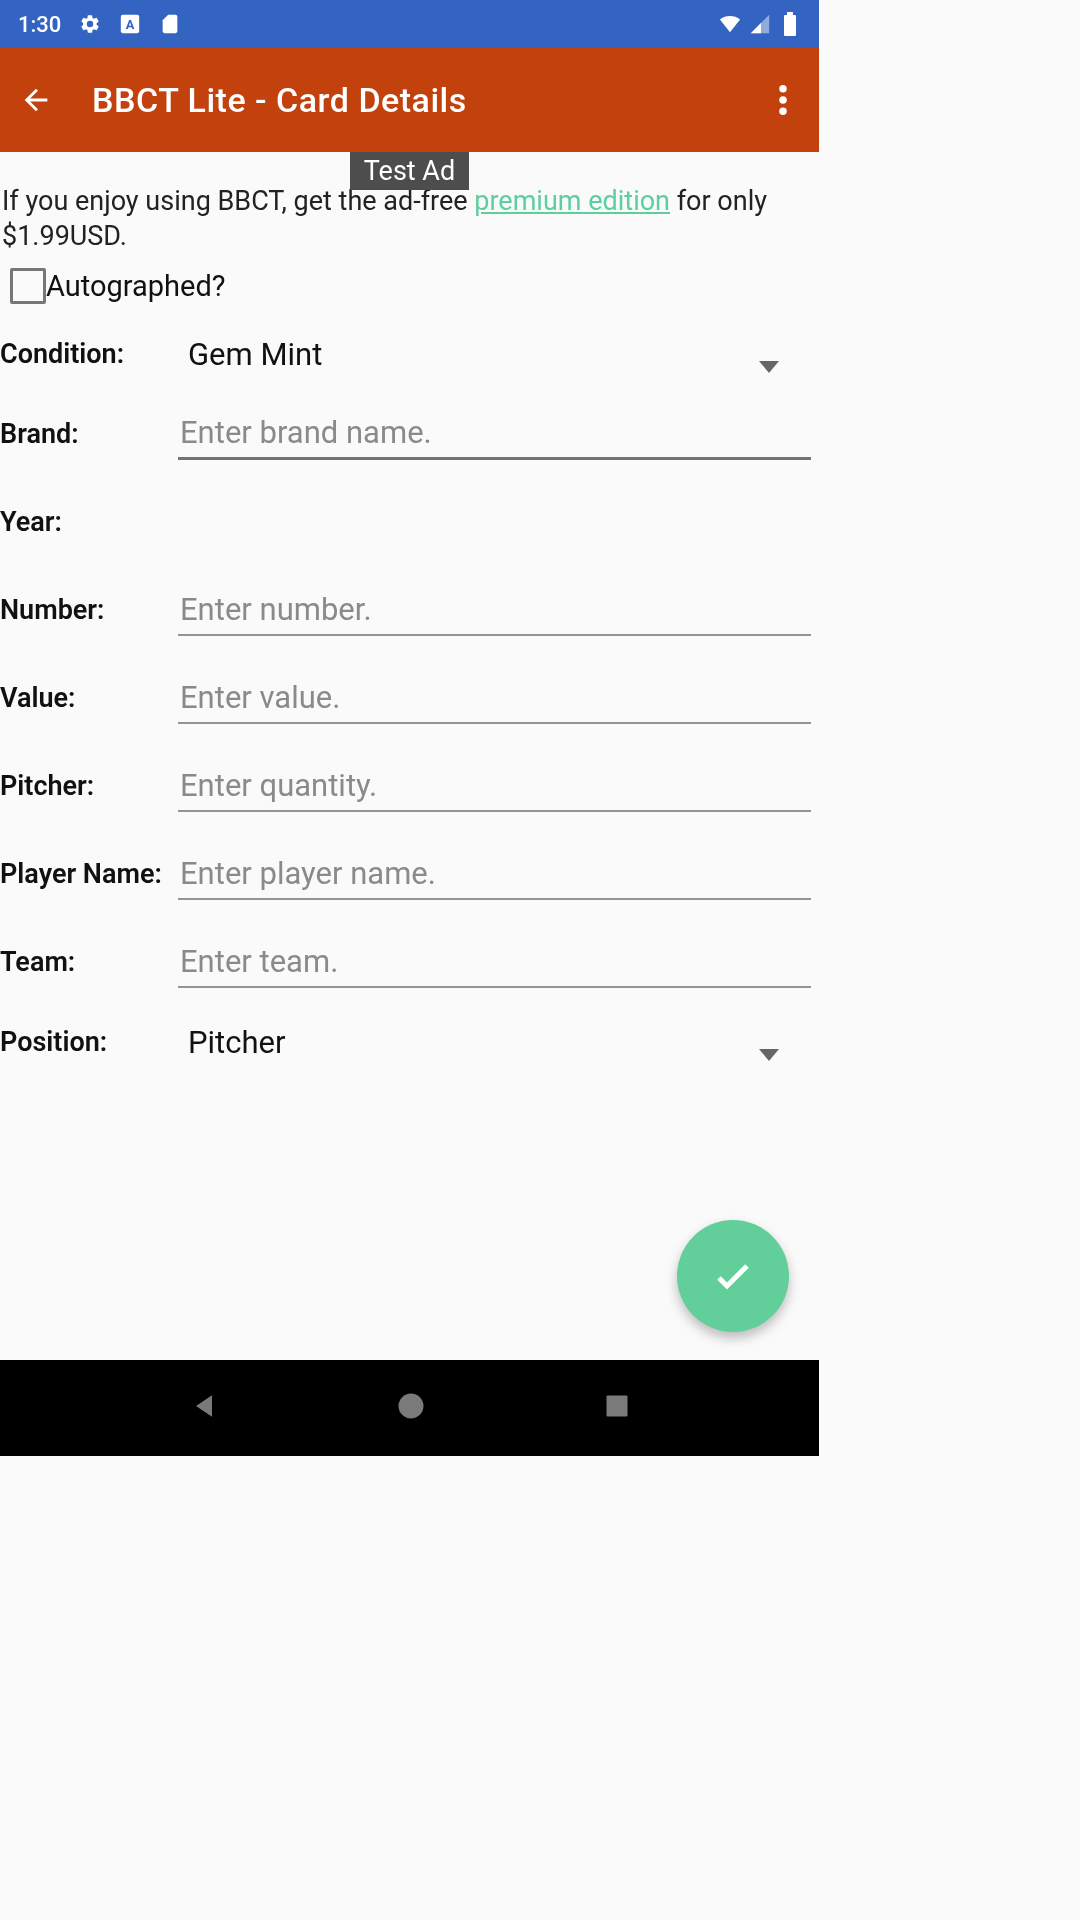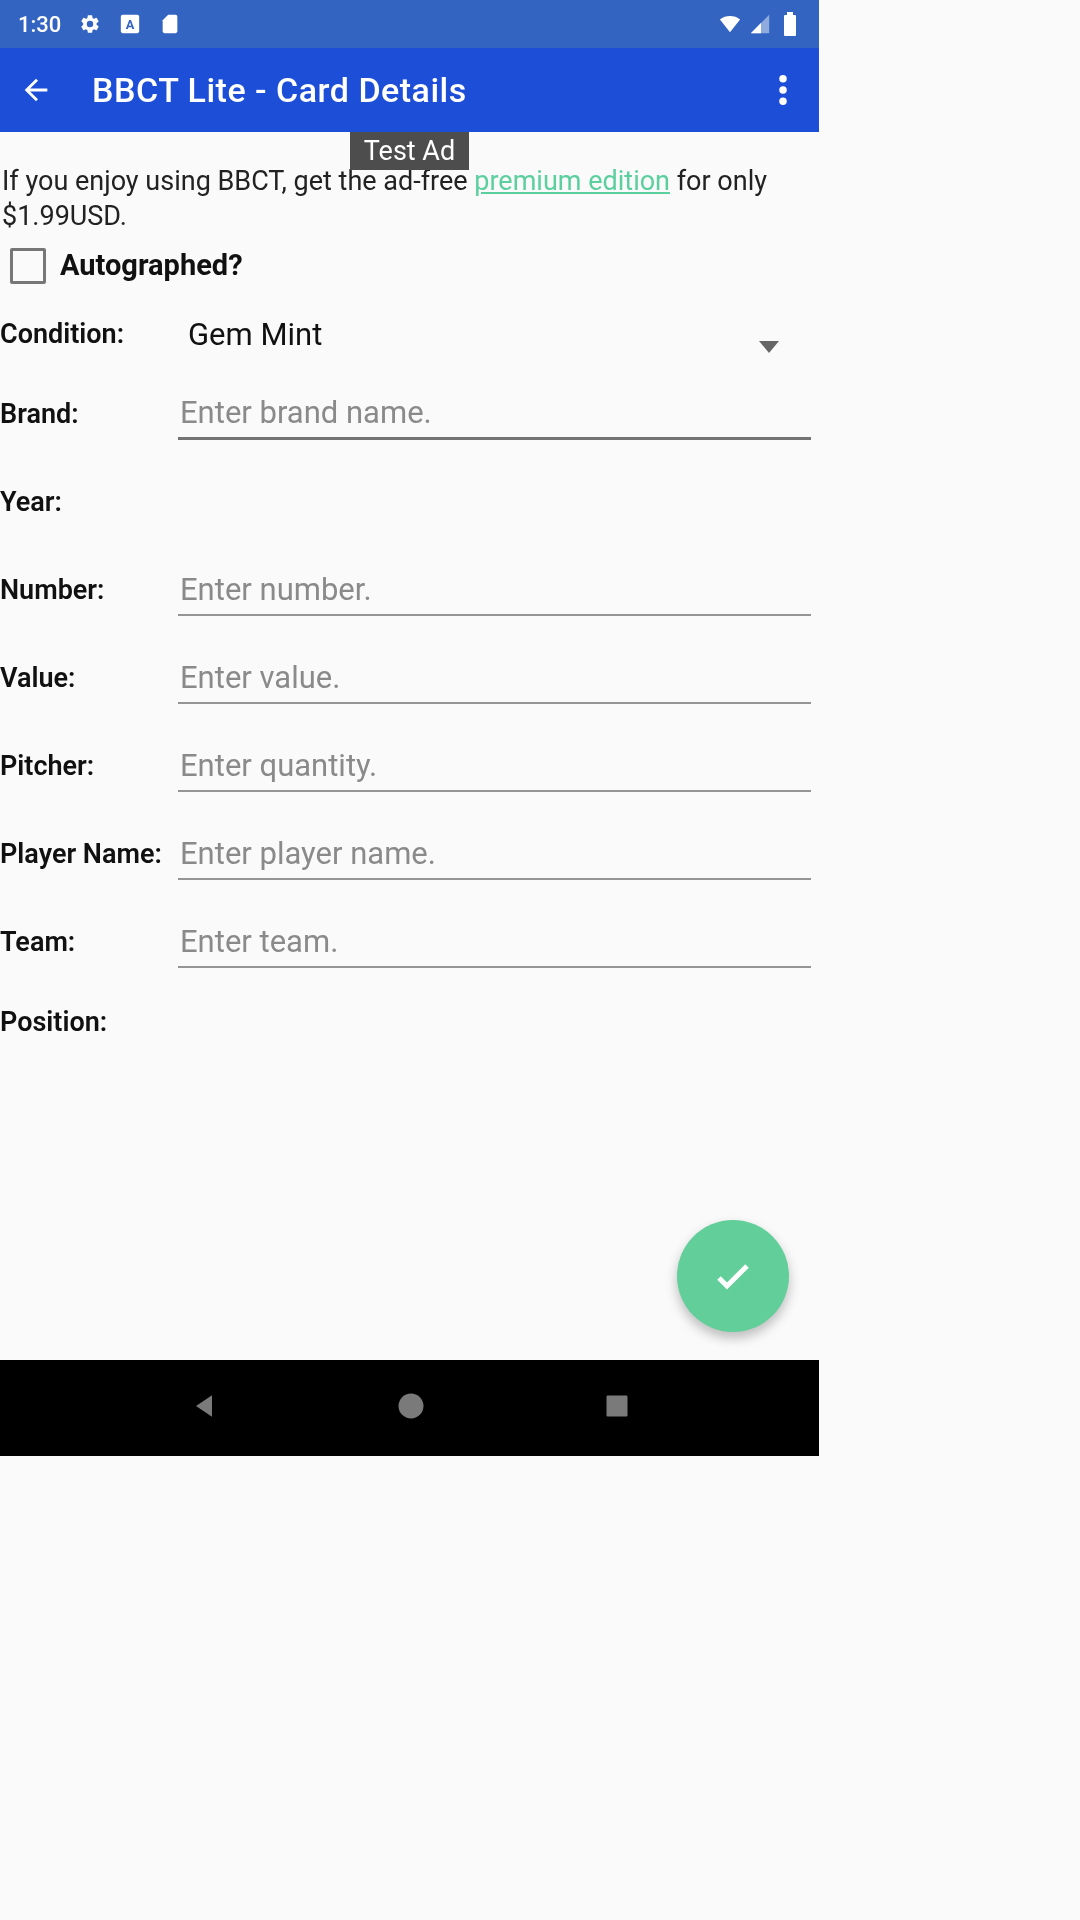--- a/index.html
+++ b/index.html
@@ -18,22 +18,22 @@
       align-items: center;
       justify-content: space-between;
       padding: 0 18px;
       color: white;
     }
     .status-left { display: flex; align-items: center; gap: 18px; }
     .status-time { font-size: 22px; font-weight: 500; }
     .status-icon { width: 22px; height: 22px; display: inline-flex; align-items: center; justify-content: center; }
     .status-right { display: flex; align-items: center; gap: 8px; }
     .app-bar {
-      height: 84px;
-      background: #1d4ed8;
+      height: 104px;
+      background: #c2410c;
       display: flex;
       align-items: center;
       padding: 0 12px;
       color: white;
     }
     .back-arrow {
       width: 48px;
       height: 48px;
       display: flex;
       align-items: center;
@@ -75,23 +75,22 @@
       font-size: 27px;
       color: #222;
       text-align: left;
       padding: 0 2px;
       line-height: 1.3;
       margin-top: -6px;
     }
     .promo-link { color: #5ccf9e; text-decoration: underline; }
     .checkbox-row {
       display: flex;
+      align-items: center;
       padding: 14px 10px 14px 10px;
-      gap: 14px;
-      font-weight: bold;
     }
     .checkbox-box {
       width: 36px;
       height: 36px;
       border: 3px solid #777;
       border-radius: 2px;
       cursor: pointer;
     }
     .checkbox-label { font-size: 29px; color: #111; }
     .form-row {
@@ -273,20 +272,24 @@
     <input class="form-input" placeholder="Enter player name." style="">
   </div>
 
   <div class="form-row">
     <span class="form-label">Team:</span>
     <input class="form-input" placeholder="Enter team." style="">
   </div>
 
   <div class="form-row condition">
     <span class="form-label">Position:</span>
+    <div class="dropdown">
+      <span class="dropdown-value">Pitcher</span>
+      <span class="dropdown-caret"></span>
+    </div>
   </div>
 
 </div>
 
 <div class="fab">
   <svg width="48" height="48" viewBox="0 0 24 24" fill="none" stroke="white" stroke-width="2.5">
       <path d="M5 13l4 4L19 7"></path>
     </svg>
 </div>
 

